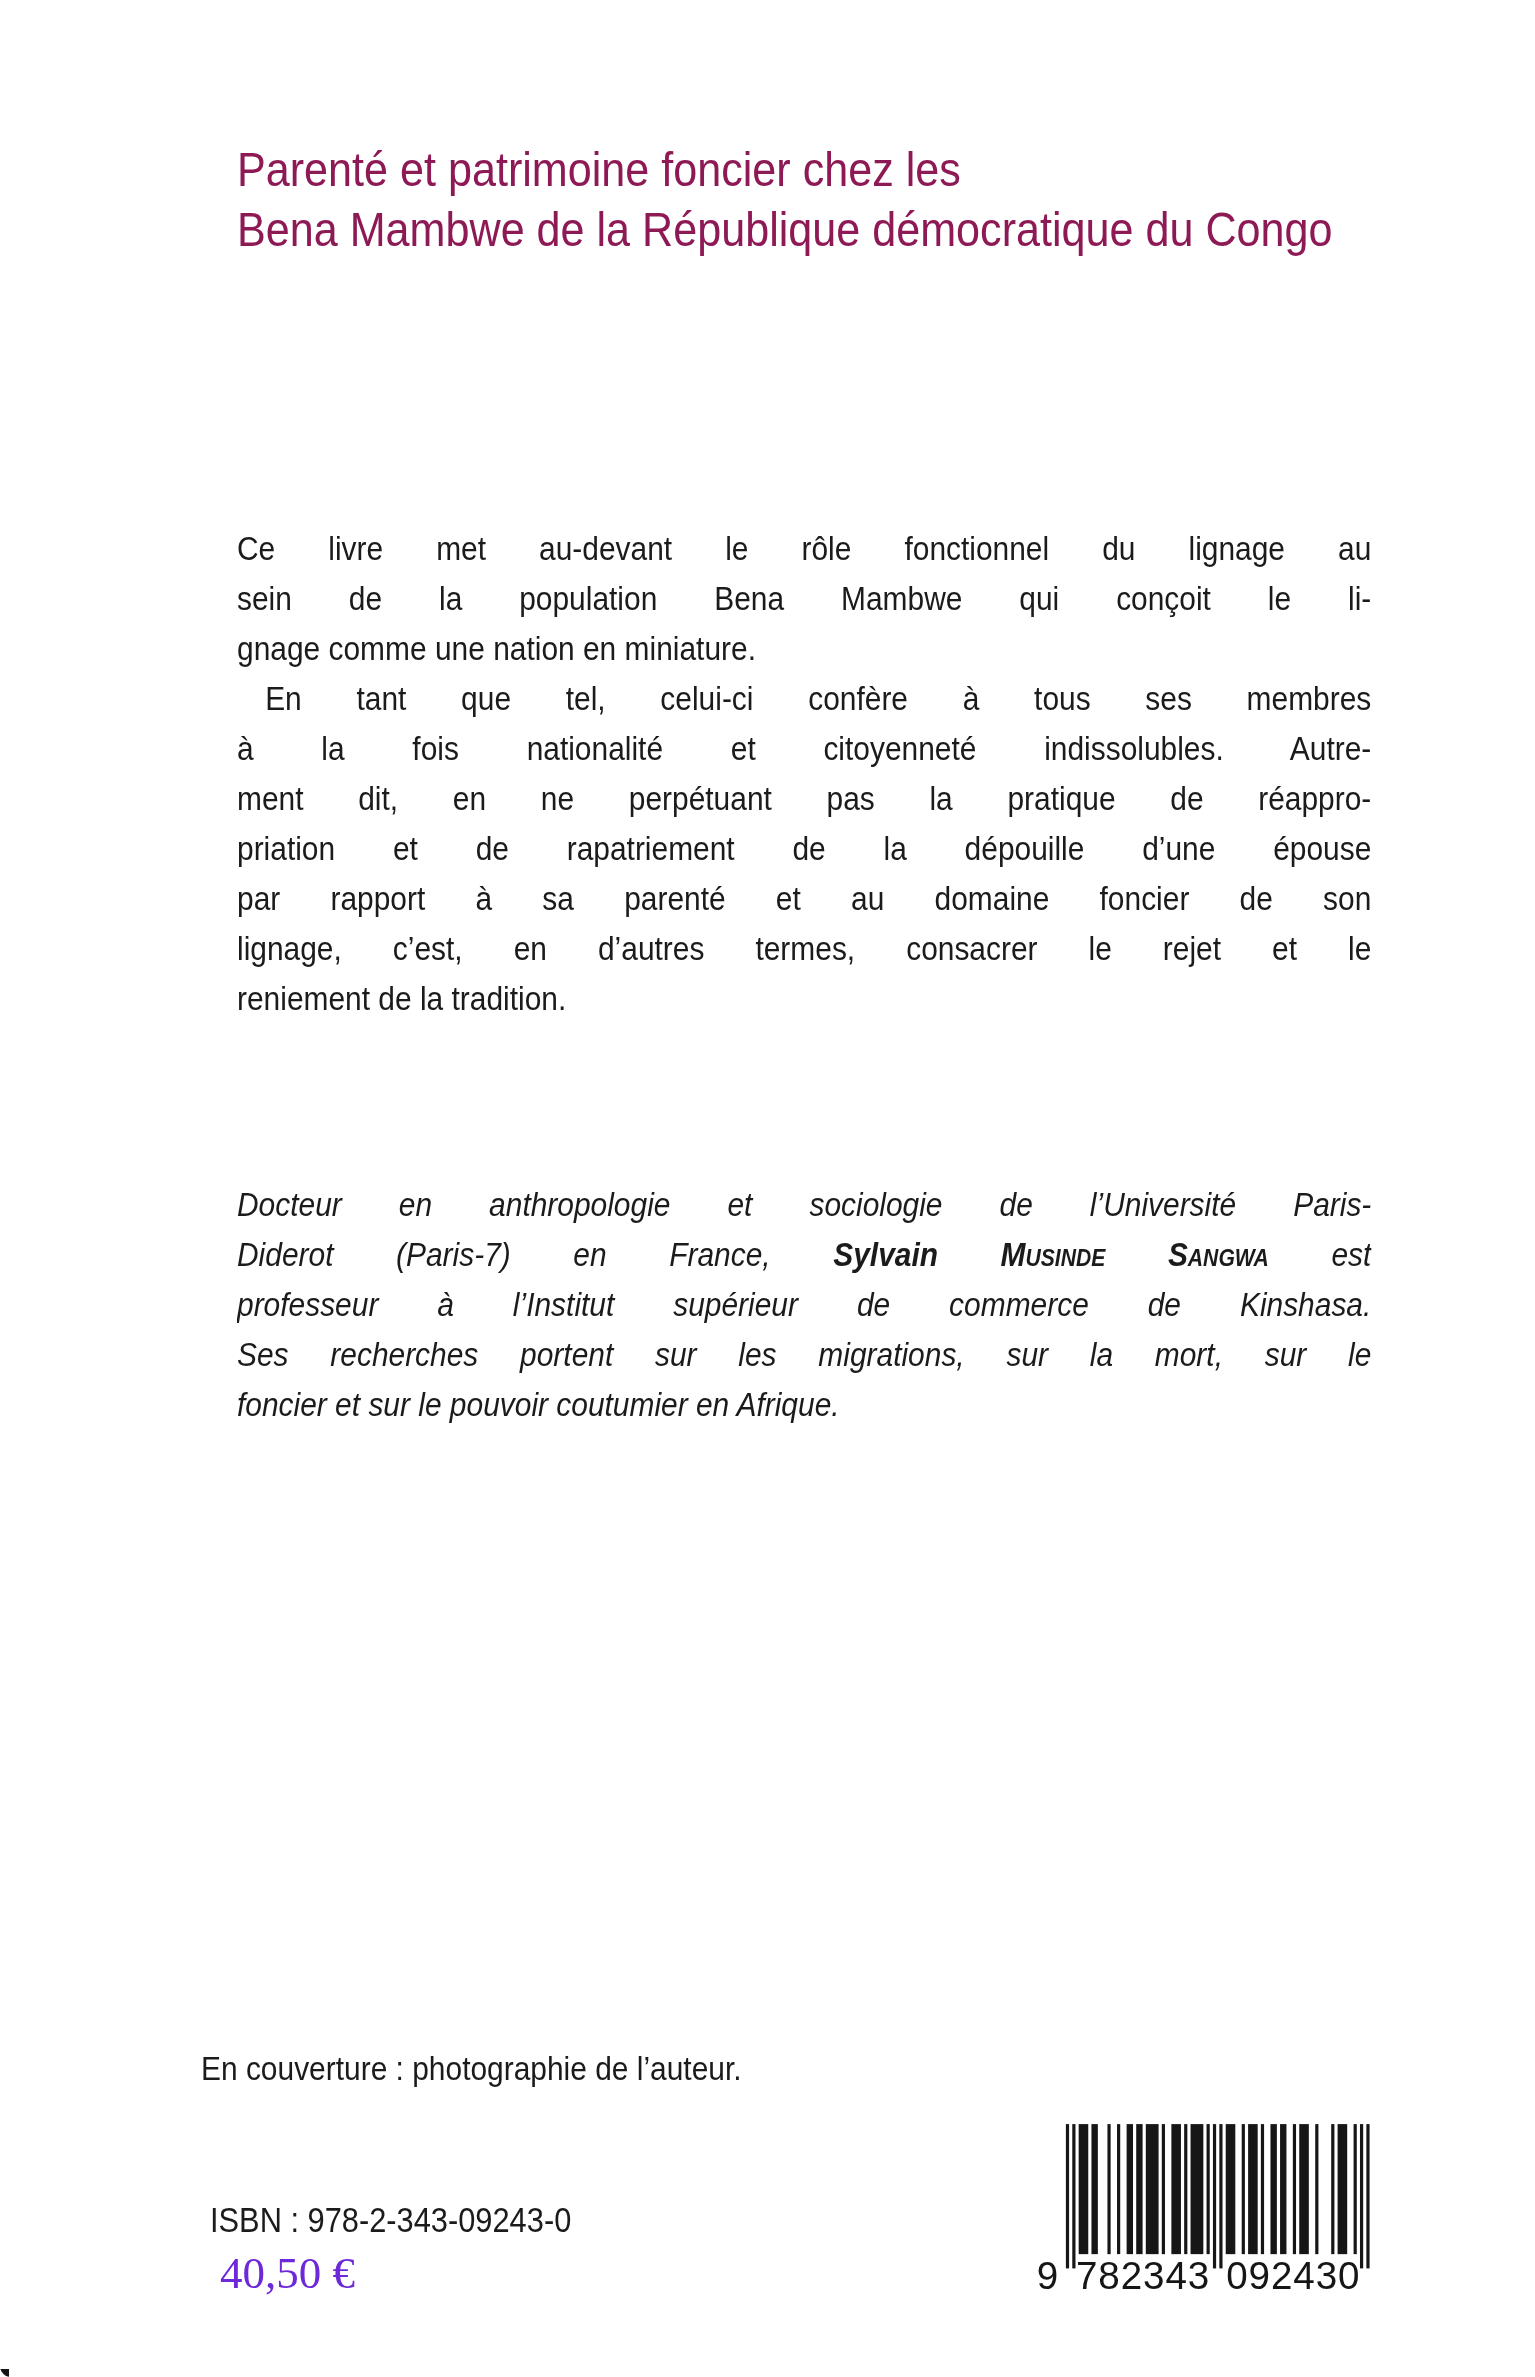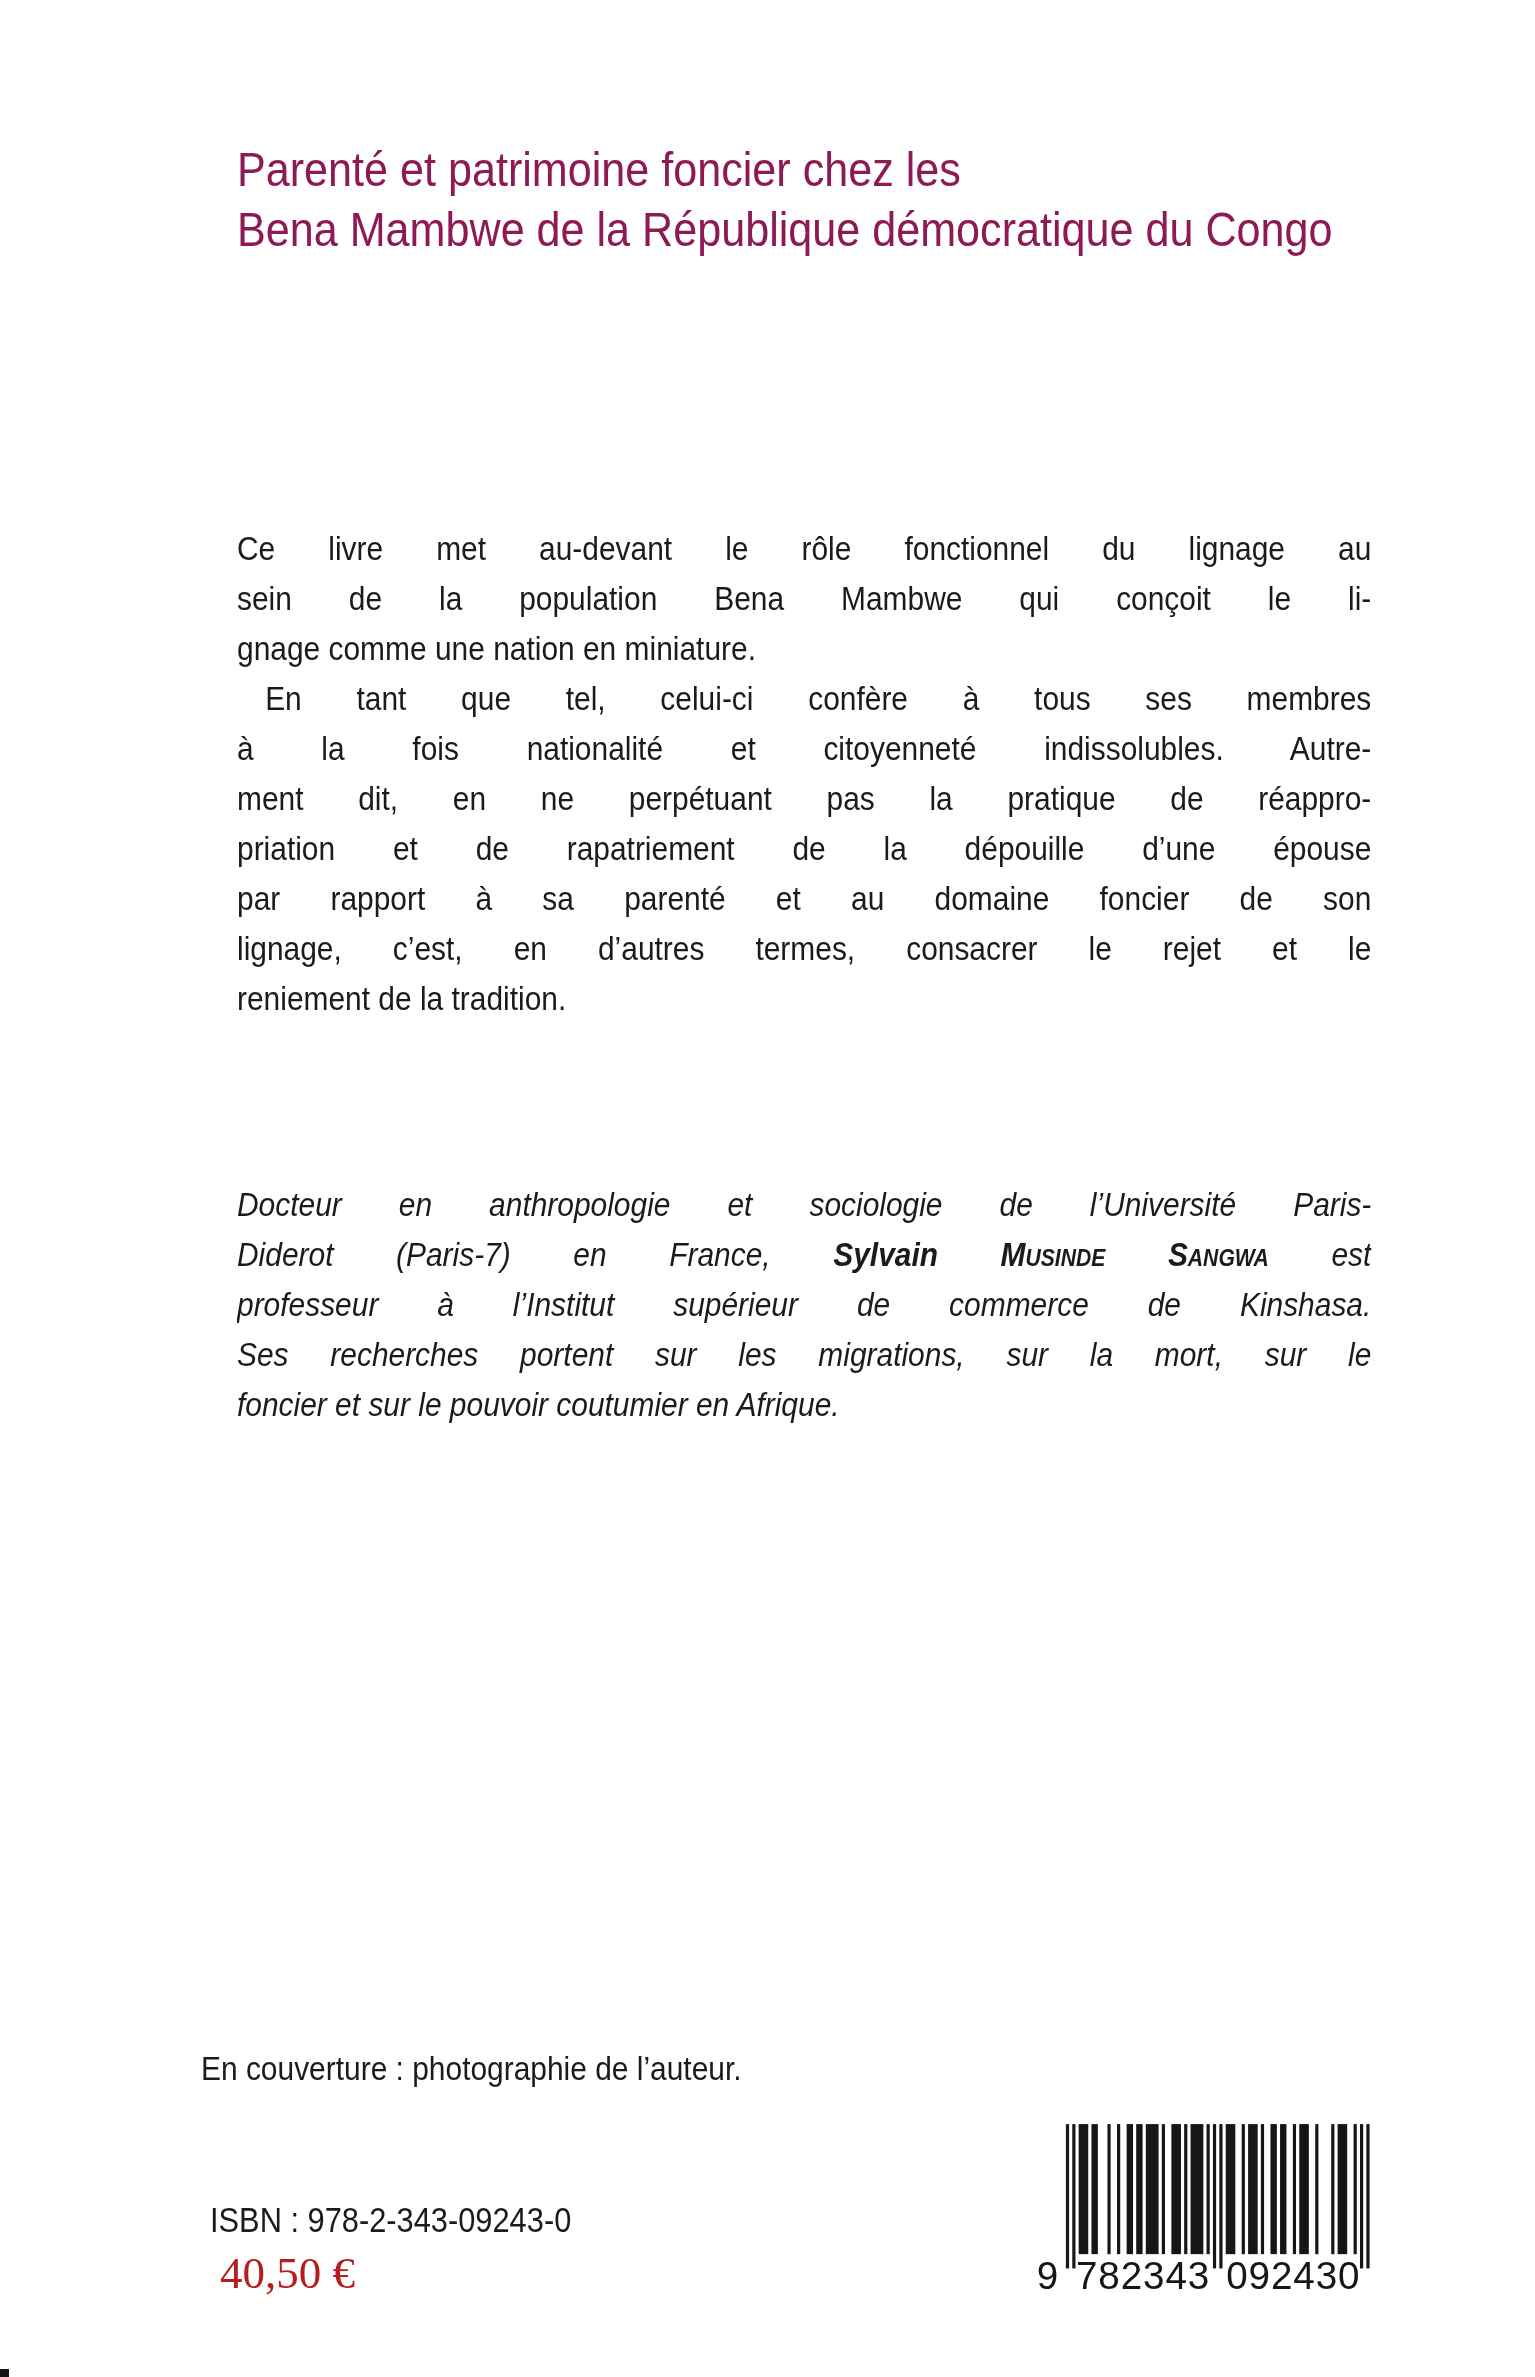--- a/index.html
+++ b/index.html
@@ -5,20 +5,21 @@
   * { box-sizing: border-box; }
   html, body { margin: 0; padding: 0; background: #ffffff; }
   .page {
     position: relative;
     width: 1535px;
     height: 2377px;
     background: #ffffff;
     overflow: hidden;
     font-family: "Liberation Sans", sans-serif;
     color: #1b1b1b;
+    border-radius: 11px;
   }
   
   .scalex { transform: scaleX(0.88); transform-origin: 0 0; }
 
   .title-block {
     position: absolute;
     left: 237px;
     top: 139px;
     font-size: 49px;
     font-weight: 400;
@@ -75,21 +76,21 @@
     top: 2200px;
     font-size: 35px;
     white-space: nowrap;
   }
   .price-line {
     position: absolute;
     left: 220px;
     top: 2247px;
     font-size: 45px;
     font-family: "Liberation Serif", serif;
-    color: #b91c1c;
+    color: #6d28d9;
     white-space: nowrap;
   }
   .barcode-box {
     position: absolute;
     left: 1034px;
     top: 2124px;
     width: 344px;
     height: 168px;
   }
   .corner-mark {

